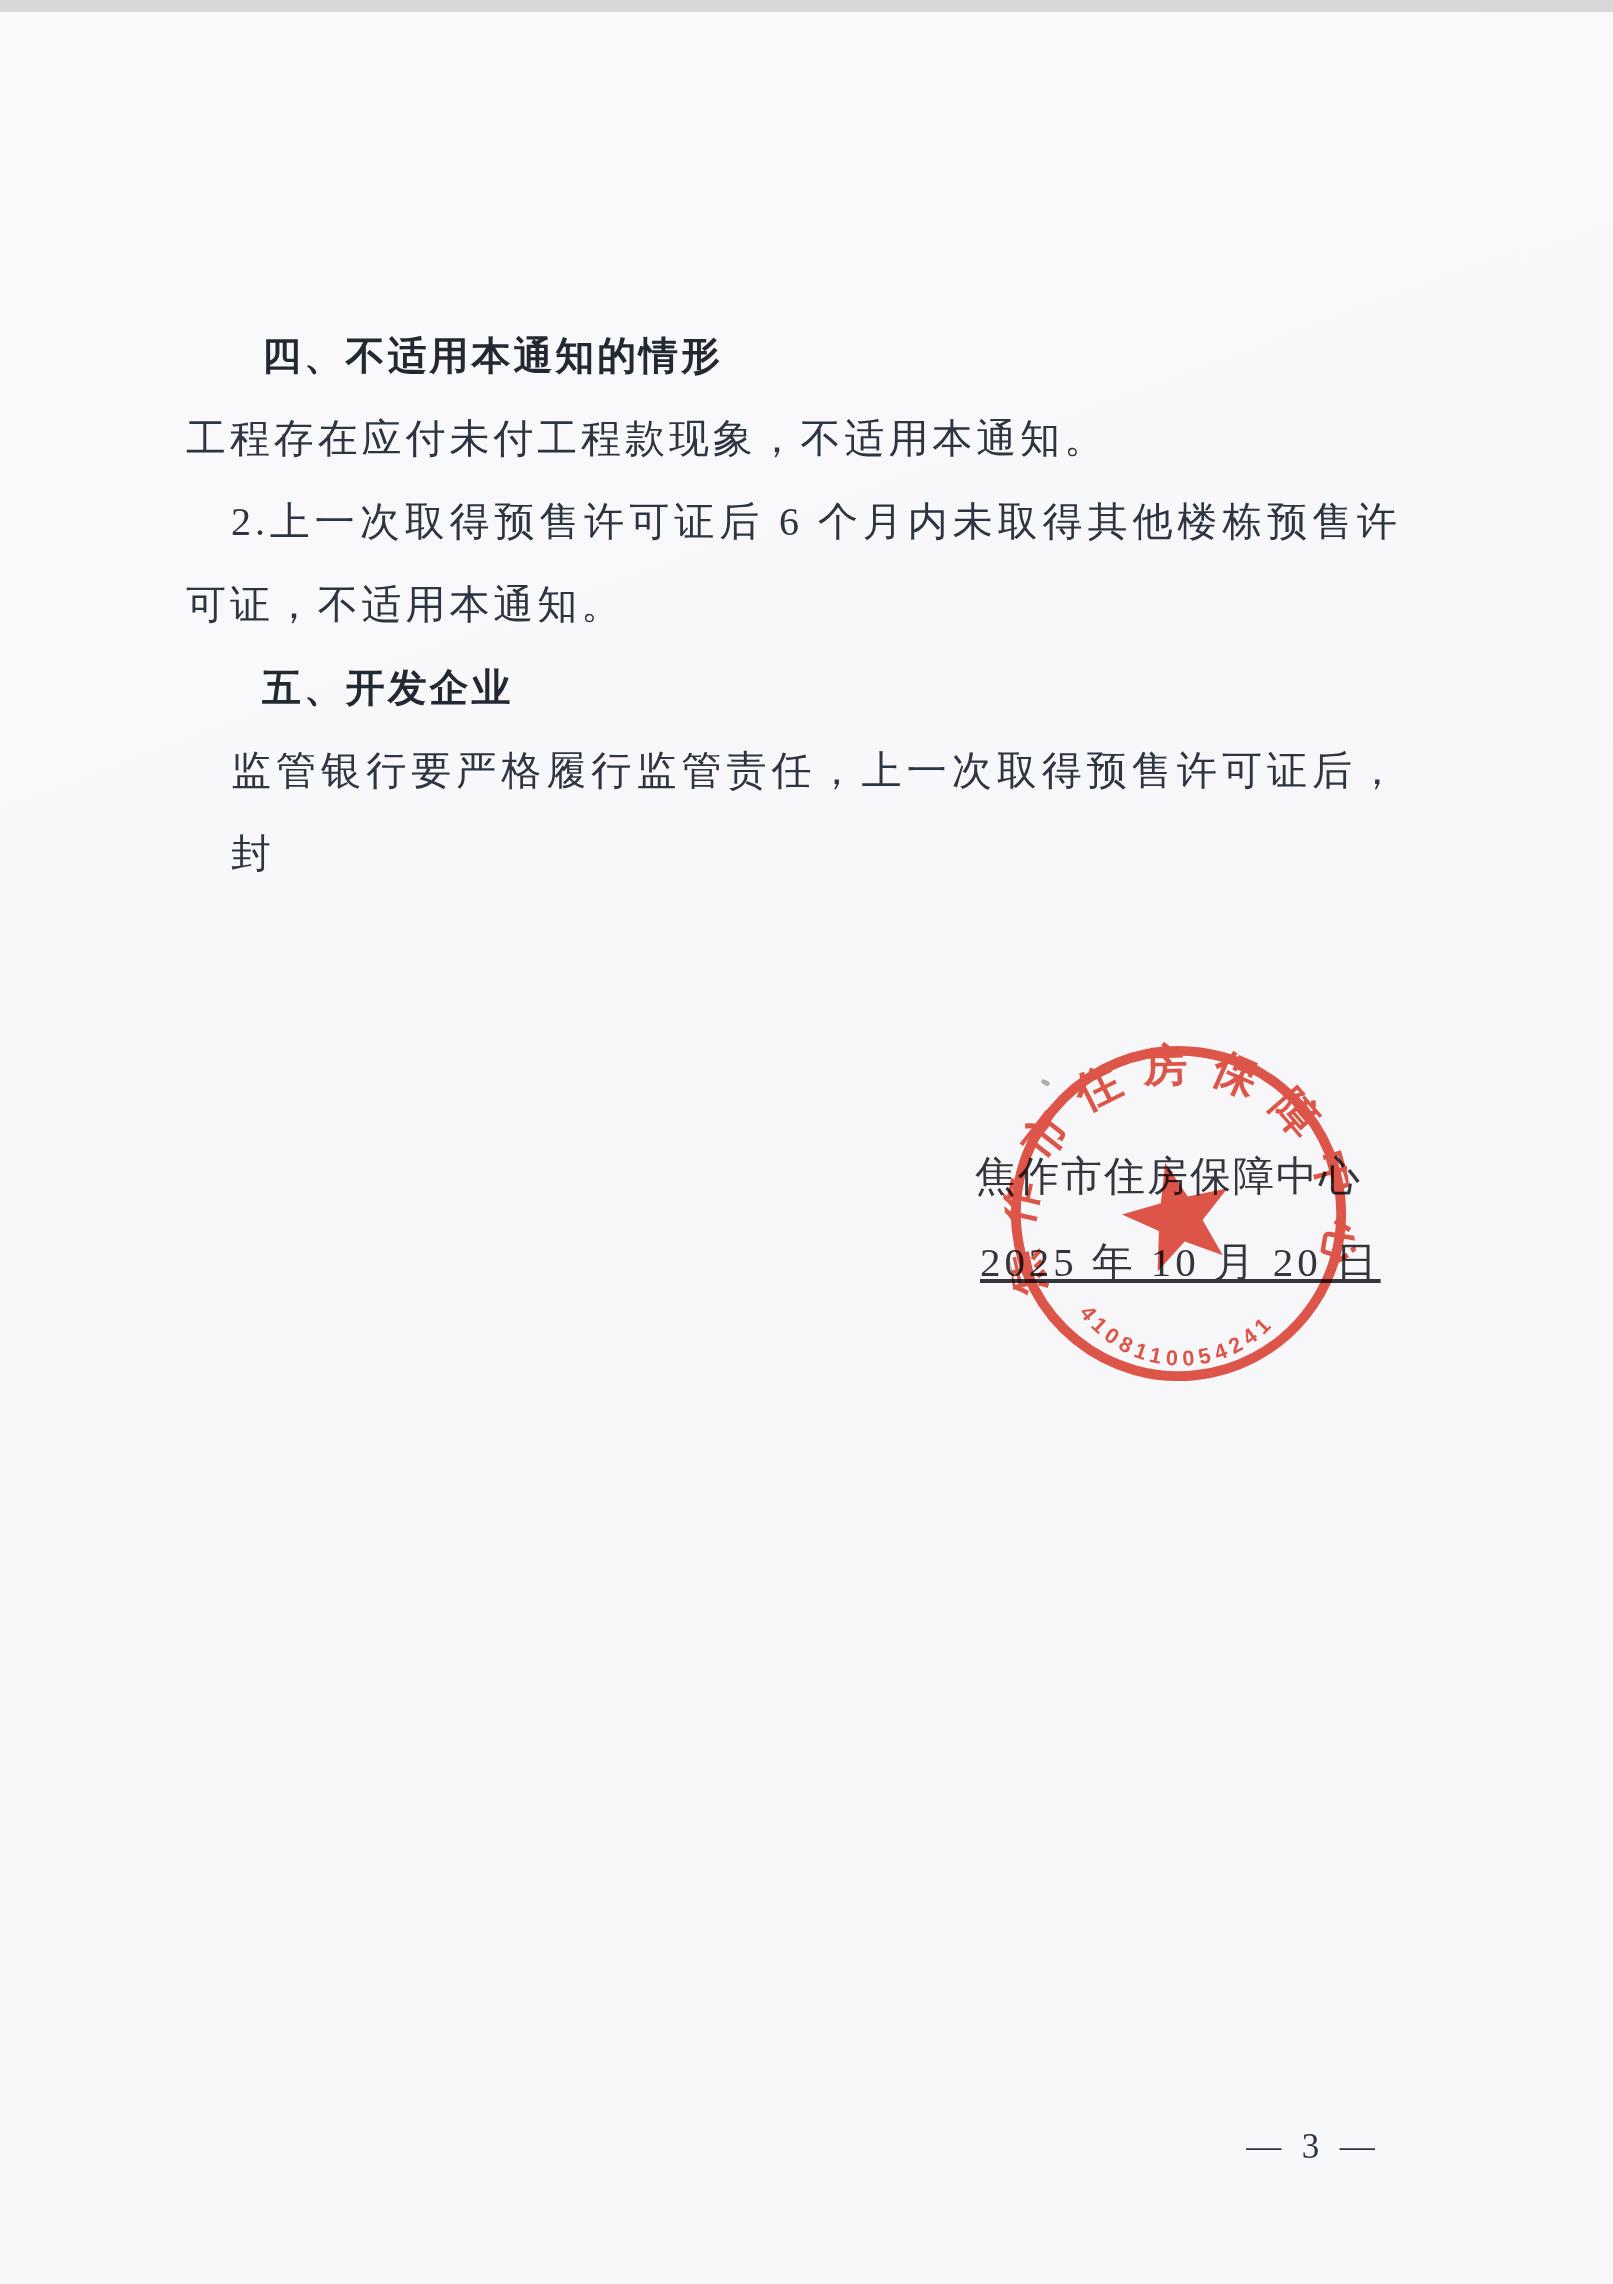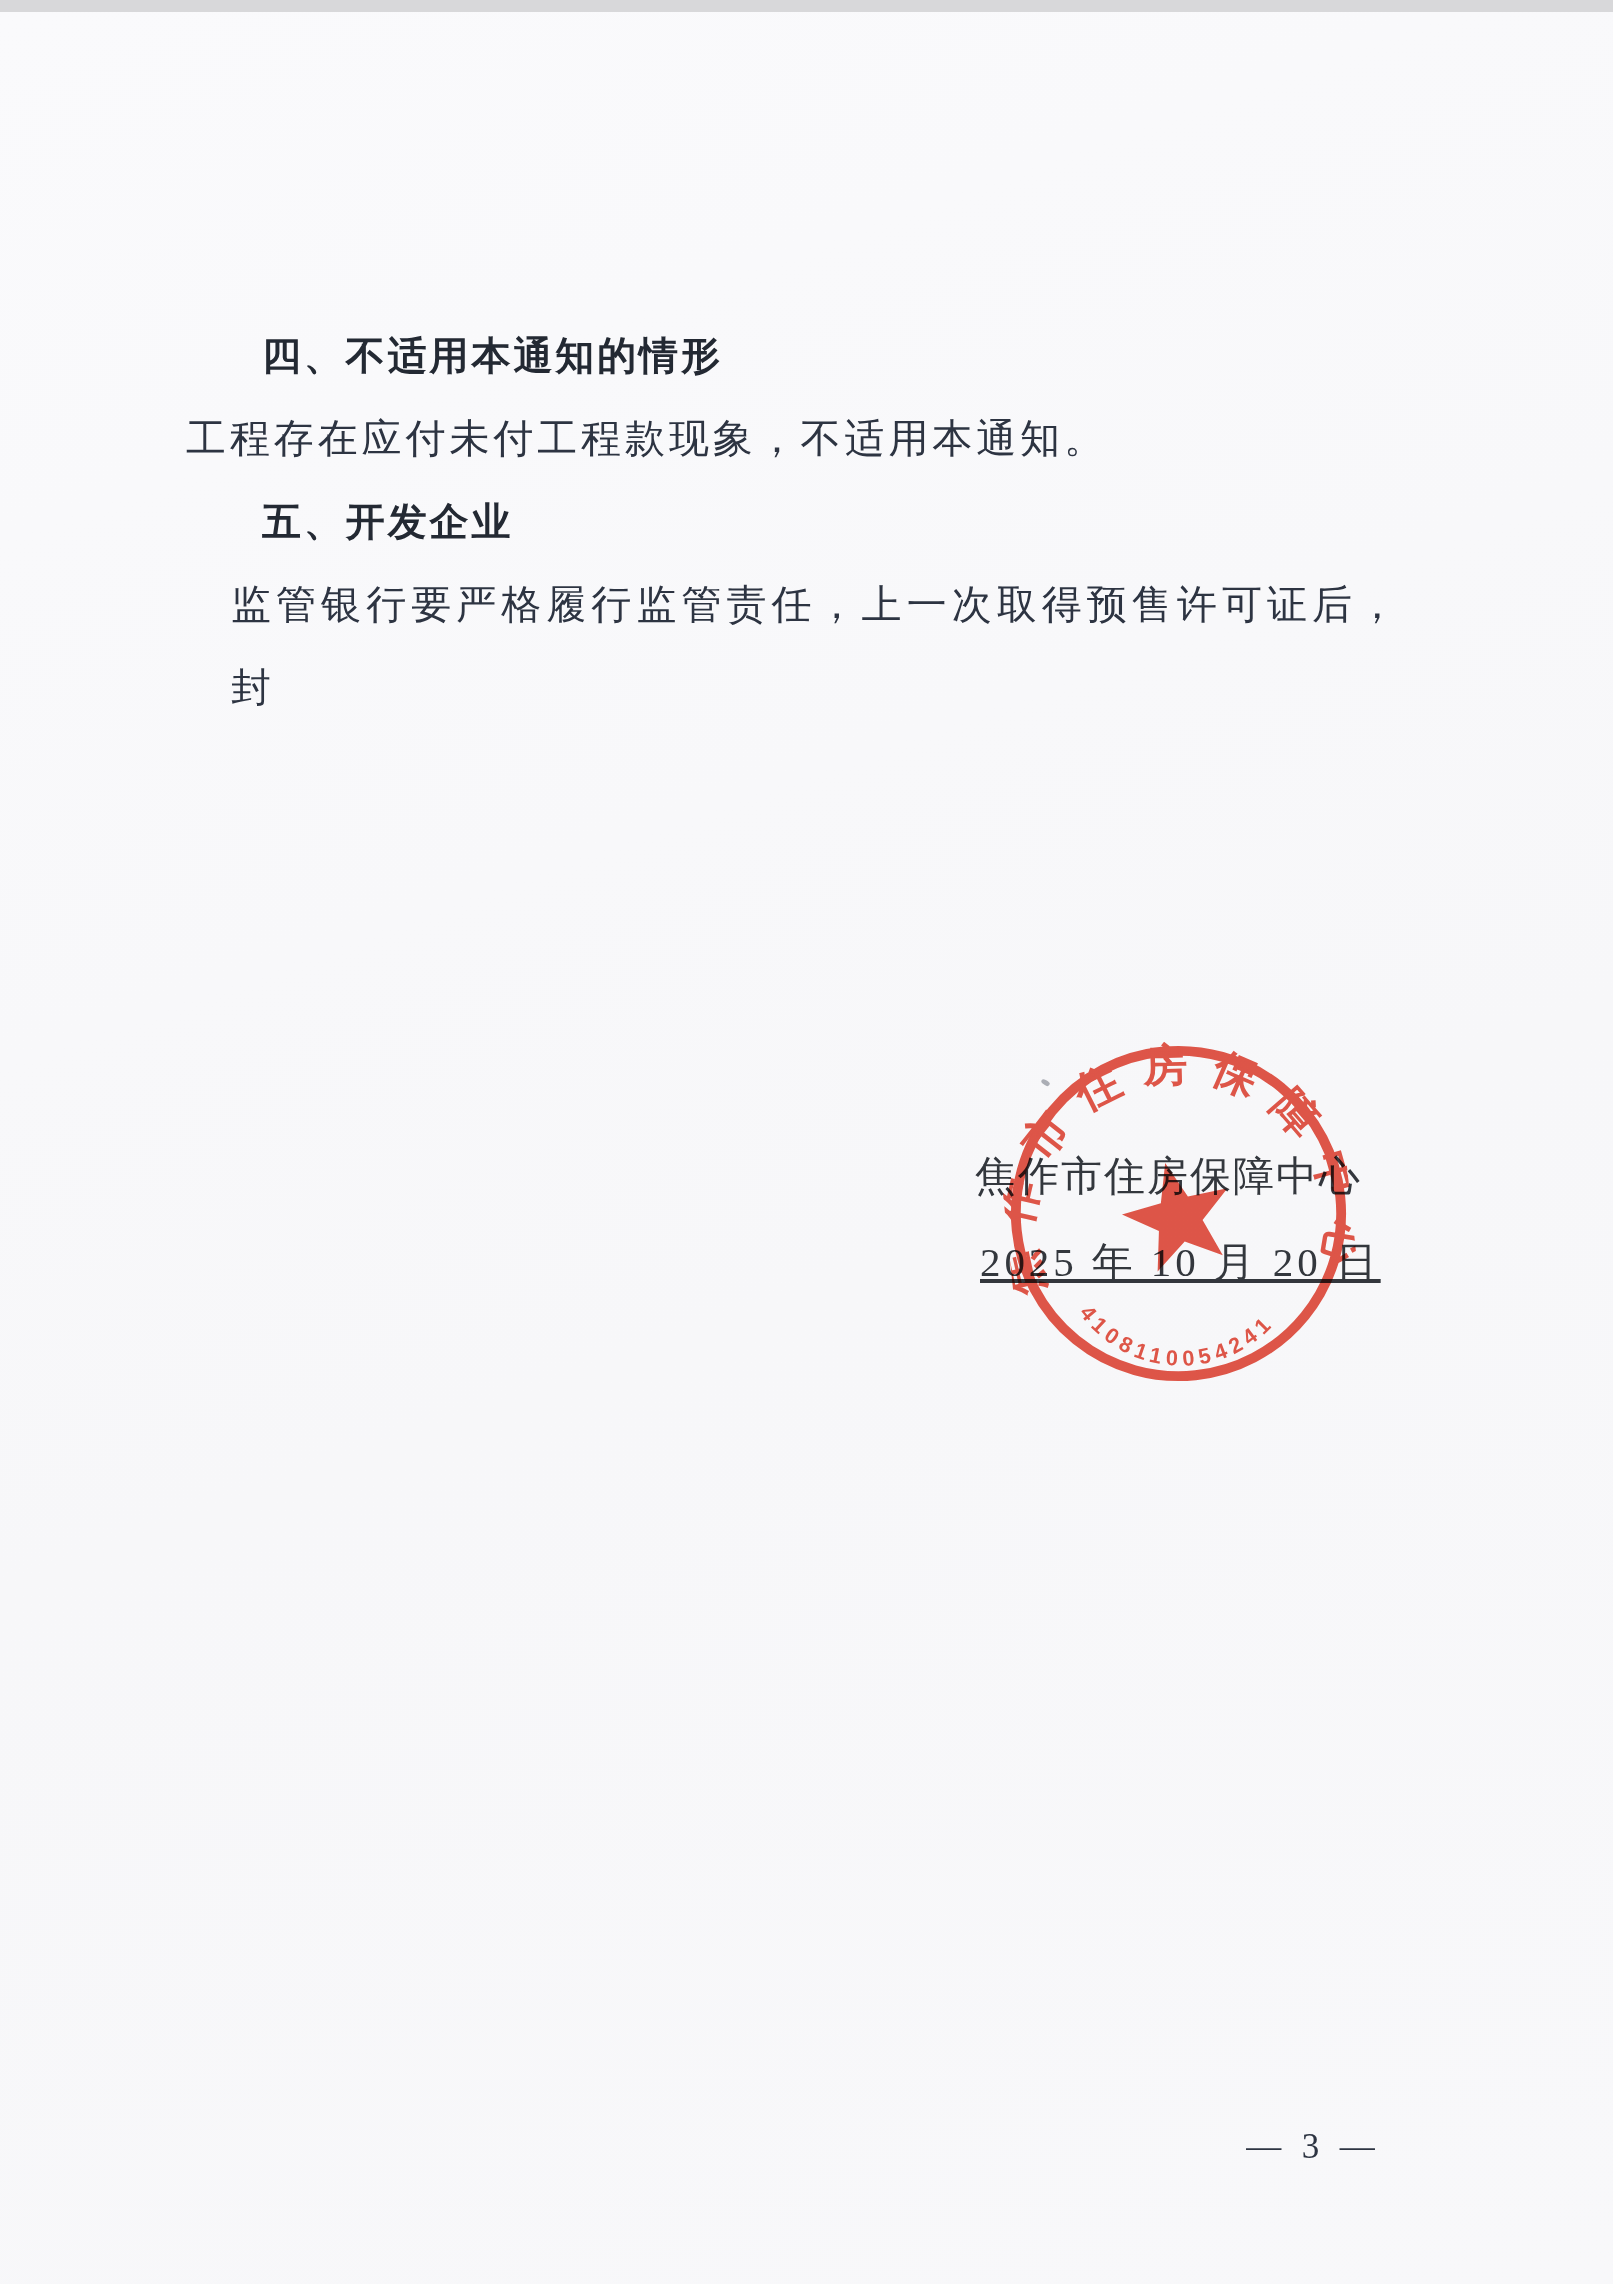--- a/index.html
+++ b/index.html
@@ -109,21 +109,23 @@
 <body>
 
 <div class="page">
 
   <div class="text-column">
     <div class="doc-line heading indent-heading">四、不适用本通知的情形</div>
 
 
     <div class="doc-line">工程存在应付未付工程款现象，不适用本通知。</div>
 
+    <div class="doc-line justify-full indent-item">2.上一次取得预售许可证后 6 个月内未取得其他楼栋预售许</div>
 
+    <div class="doc-line">可证，不适用本通知。</div>
 
     <div class="doc-line heading indent-heading">五、开发企业</div>
 
     <div class="doc-line justify-full indent-item">监管银行要严格履行监管责任，上一次取得预售许可证后，封</div>
 
   </div>
 
   <div class="sig-org">焦作市住房保障中心</div>
 
   <div class="sig-date">2025 年 10 月 20 日</div>

